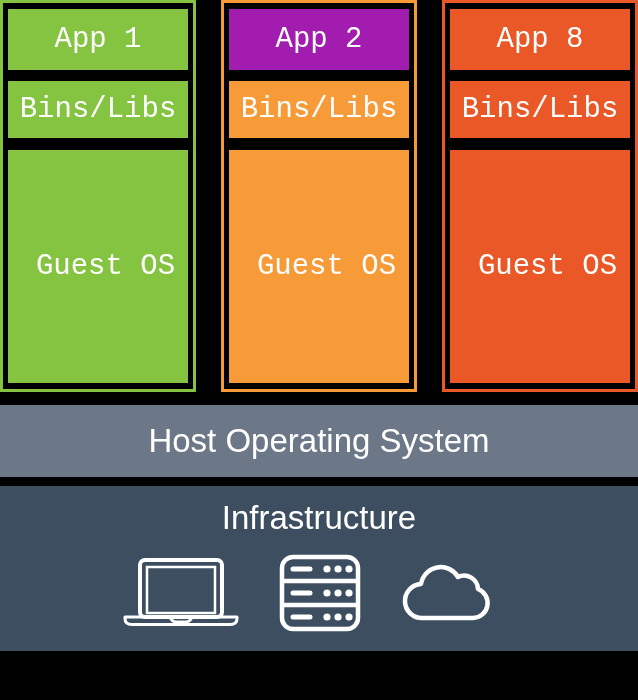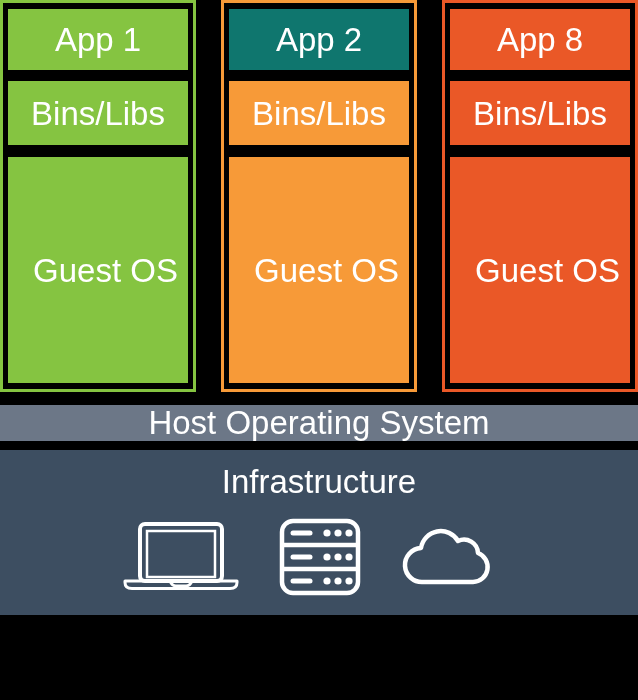--- a/index.html
+++ b/index.html
@@ -29,38 +29,39 @@
     border: 3px solid #888;
     background: #000;
     padding: 6px 5px;
     display: flex;
     flex-direction: column;
   }
   .block {
     display: flex;
     align-items: center;
     justify-content: center;
-    font-size: 33px;
+    font-size: 29px;
     line-height: 1;
     color: #fff;
     white-space: nowrap;
+    font-family: Liberation Mono, monospace;
   }
   .block-app  { height: 61px; margin-bottom: 11px; }
-  .block-bins { height: 64px; margin-bottom: 12px; }
+  .block-bins { height: 57px; margin-bottom: 12px; }
   .block-guest{ flex: 1; padding-left: 15px; }
   
   .band {
     display: flex;
     align-items: center;
     justify-content: center;
     font-size: 33px;
     color: #fff;
   }
   .band-hypervisor { margin-top: 7px;  height: 58px; }
-  .band-host       { margin-top: 13px; height: 36px; }
+  .band-host       { margin-top: 13px; height: 72px; }
   .band-infra {
     margin-top: 9px;
     height: 165px;
     display: block;
     text-align: center;
   }
   .infra-title {
     font-size: 33px;
     padding-top: 12px;
     line-height: 40px;
@@ -83,21 +84,21 @@
 
   <div class="columns">
 
     <div class="pillar" style="border-color: rgb(133, 196, 65);">
       <div class="block block-app" style="background-color: rgb(133, 196, 65);">App 1</div>
       <div class="block block-bins" style="background-color: rgb(133, 196, 65);">Bins/Libs</div>
       <div class="block block-guest" style="background-color: rgb(133, 196, 65);">Guest OS</div>
     </div>
 
     <div class="pillar" style="border-color: rgb(247, 154, 56);">
-      <div class="block block-app" style="background-color: #0f766e;">App 2</div>
+      <div class="block block-app" style="background-color: #a21caf;">App 2</div>
       <div class="block block-bins" style="background-color: rgb(247, 154, 56);">Bins/Libs</div>
       <div class="block block-guest" style="background-color: rgb(247, 154, 56);">Guest OS</div>
     </div>
 
     <div class="pillar" style="border-color: rgb(234, 88, 39);">
       <div class="block block-app" style="background-color: rgb(234, 88, 39);">App 8</div>
       <div class="block block-bins" style="background-color: rgb(234, 88, 39);">Bins/Libs</div>
       <div class="block block-guest" style="background-color: rgb(234, 88, 39);">Guest OS</div>
     </div>
 

